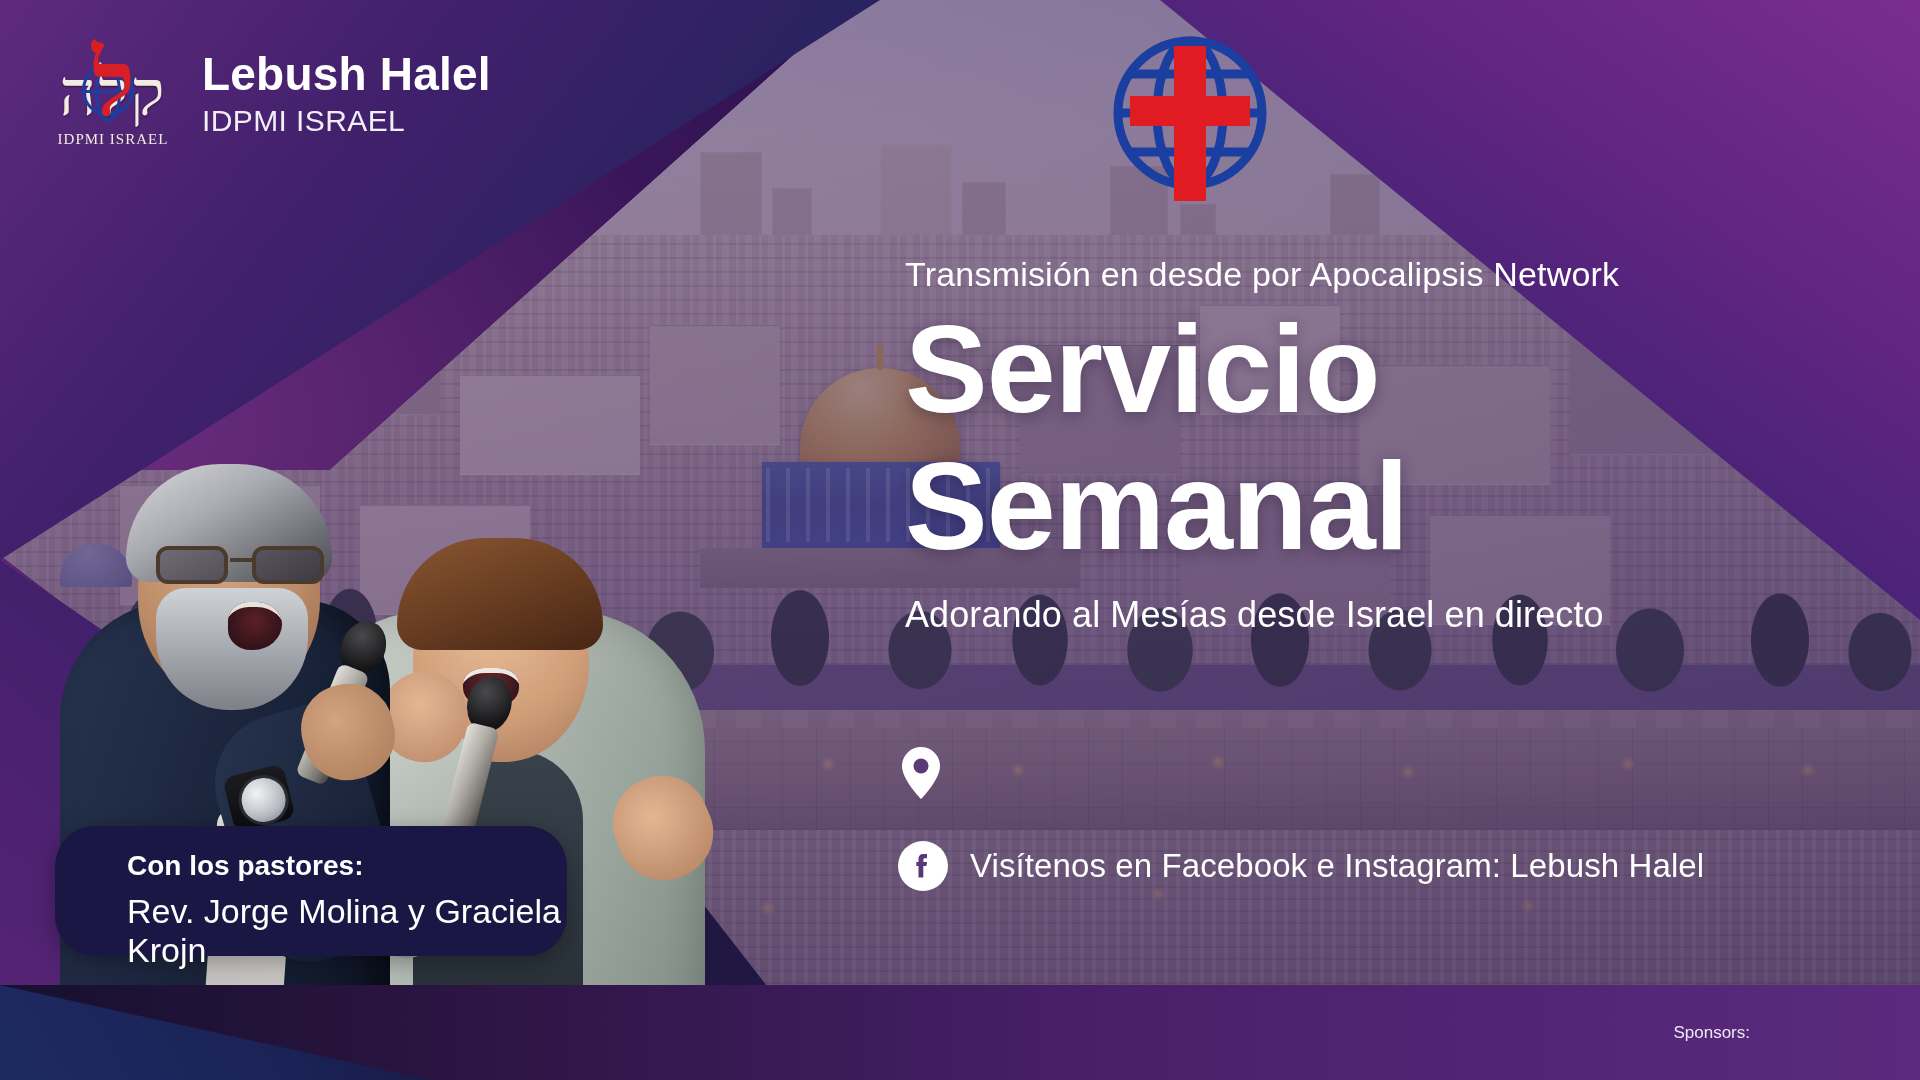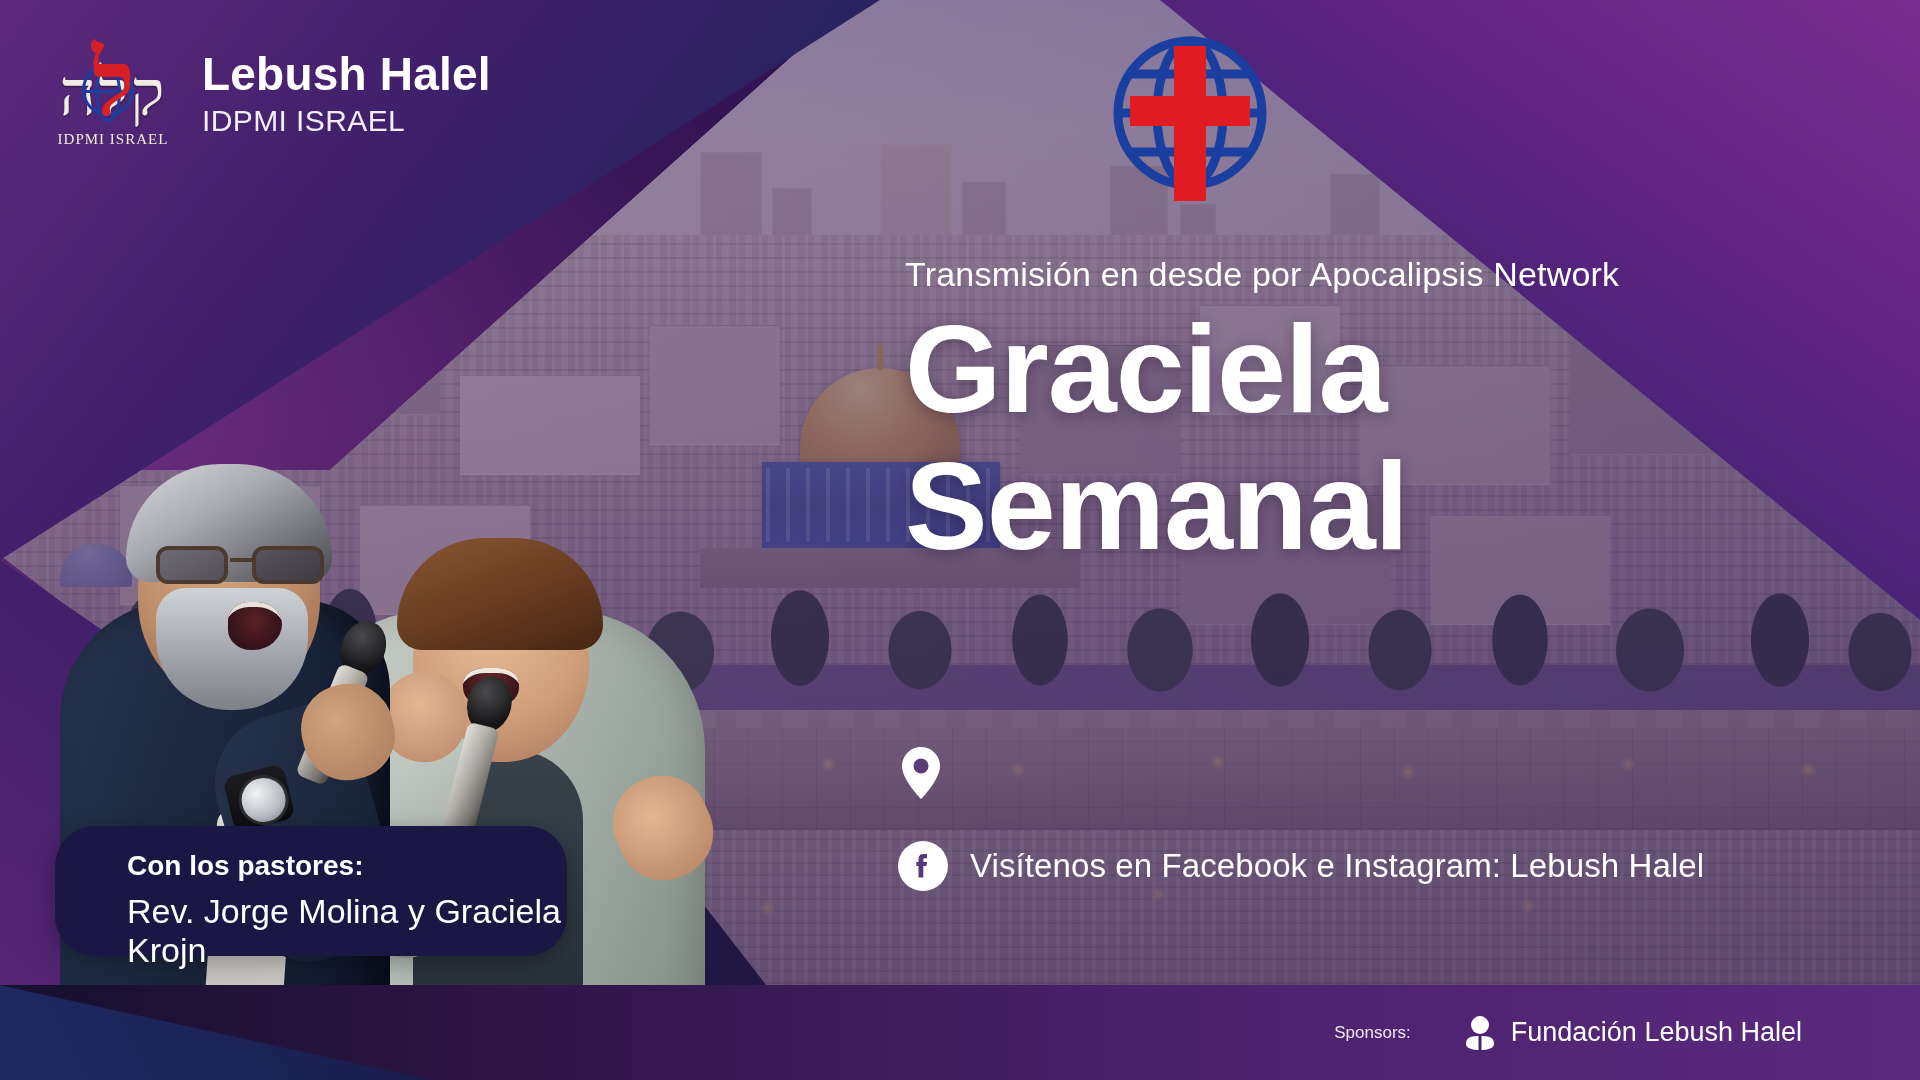--- a/index.html
+++ b/index.html
@@ -513,22 +513,23 @@
       </g>
       <g fill="#e01b22">
         <rect x="74" y="18" width="32" height="155"></rect>
         <rect x="30" y="68" width="120" height="30"></rect>
       </g>
     </svg>
   </div>
 
   <div class="content">
     <div class="kicker">Transmisión en desde por Apocalipsis Network</div>
-    <div class="headline">Graciela</div>
+    <div class="headline">Servicio</div>
     <div class="headline">Semanal</div>
+    <div class="tagline">Adorando al Mesías desde Israel en directo</div>
   </div>
 
   <div class="info">
     <div class="info-row">
       <span class="ic">
         <svg width="46" height="56" viewBox="0 0 46 56">
           <path d="M23 2C12.5 2 4 10.5 4 21c0 14 19 33 19 33s19-19 19-33C42 10.5 33.5 2 23 2z" fill="#ffffff"></path>
           <circle cx="23" cy="21" r="7.5" fill="#5a3b78"></circle>
         </svg>
       </span>
@@ -547,25 +548,15 @@
   <div class="pastor-card">
     <div class="pc-label">Con los pastores:</div>
     <div class="pc-names">Rev. Jorge Molina y Graciela Krojn</div>
   </div>
 
   <div class="footer-bar"></div>
   <div class="sponsors">
     <span class="sp-label">Sponsors:</span>
 
 
-    <span class="sp-item">
-      <span class="ic">
-        <svg width="34" height="38" viewBox="0 0 34 38">
-          <circle cx="17" cy="11" r="9" fill="#fff"></circle>
-          <path d="M17 22c-8 0-14 .5-14 8 0 4 6 6 14 6s14-2 14-6c0-7.5-6-8-14-8z" fill="#fff"></path>
-          <path d="M17 22v15" stroke="#4a2168" stroke-width="3"></path>
-        </svg>
-      </span>
-      <span class="txt">Fundación Lebush Halel</span>
-    </span>
   </div>
 
 </div>
 
 </body></html>

